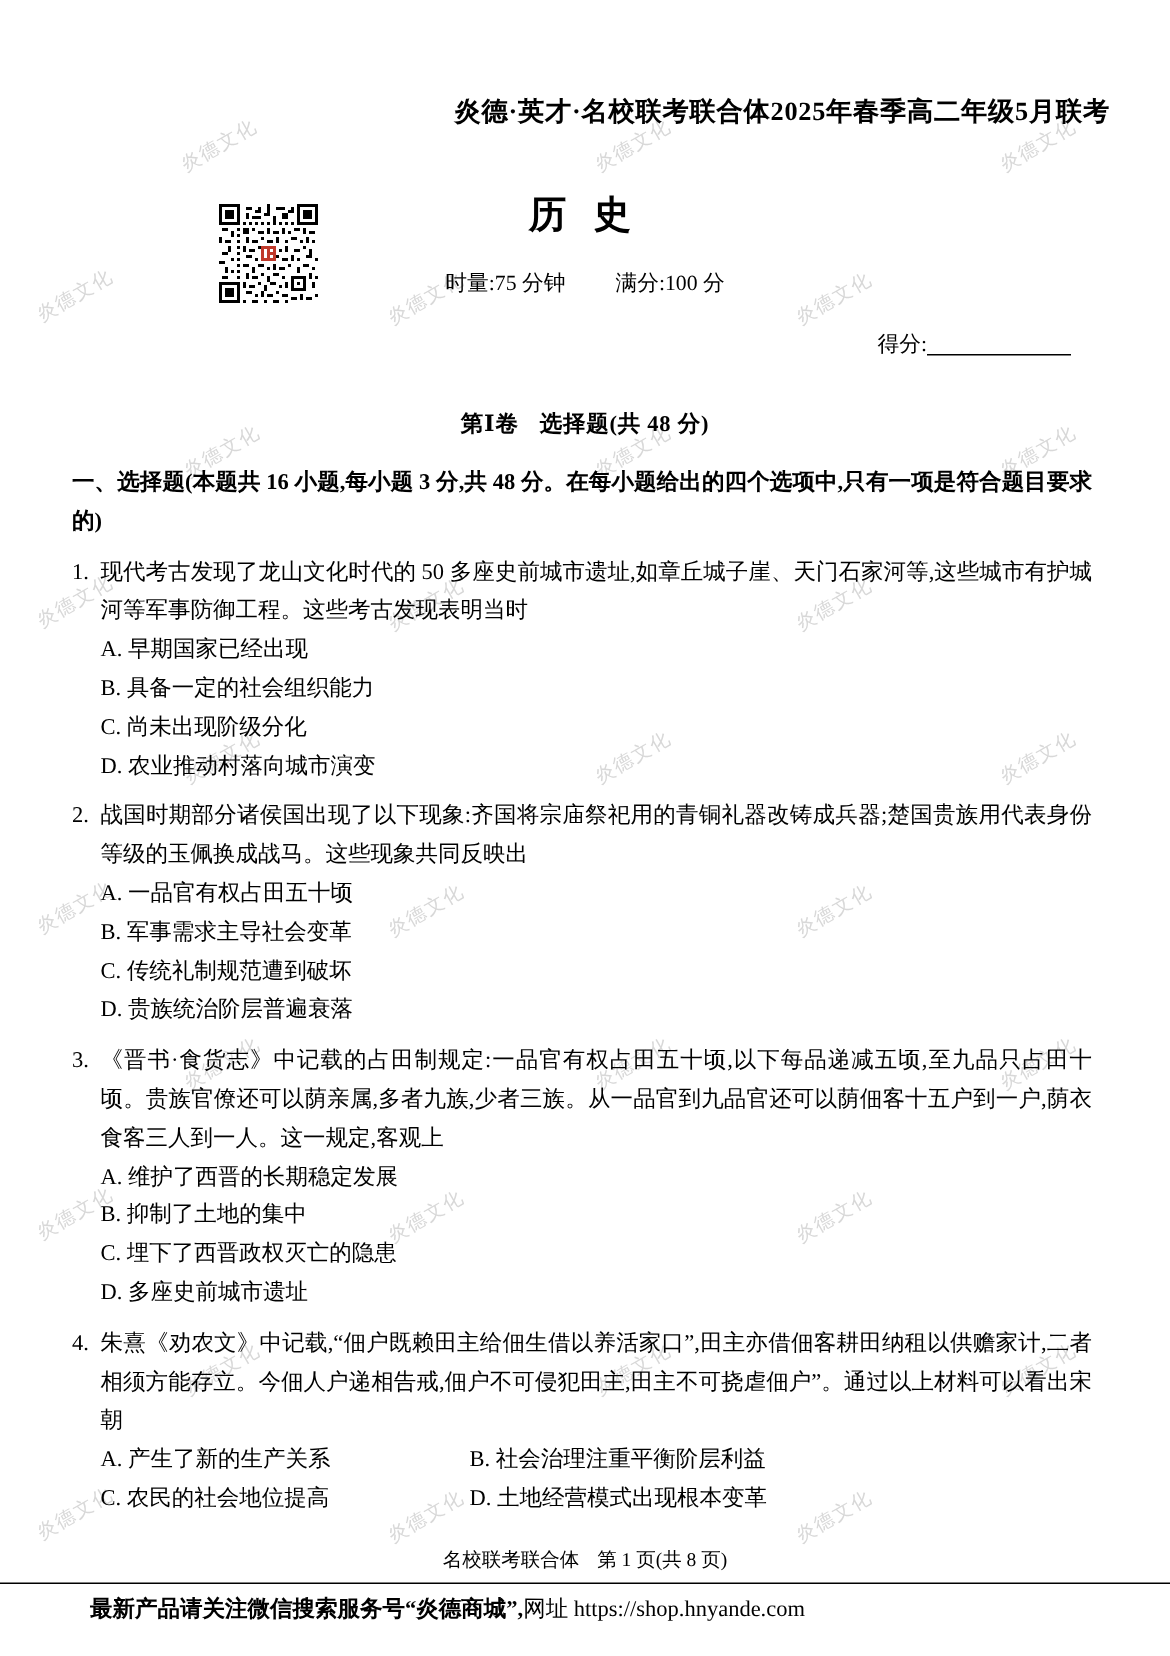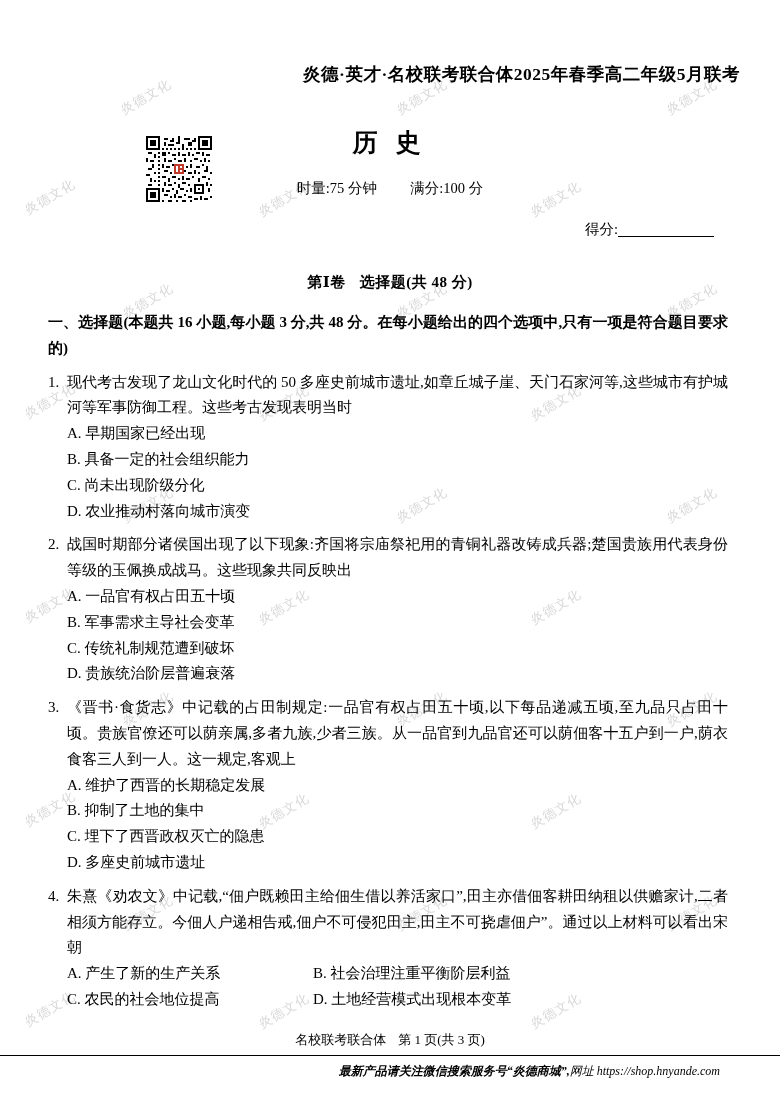--- a/index.html
+++ b/index.html
@@ -138,24 +138,23 @@
   }
   .footer-page .sp { display:inline-block; width: 12px; }
   .footer-rule {
     margin: 6px 0 0 0;
     border: none;
     border-top: 1px solid #000;
   }
   .footer-ad {
     margin-top: 7px;
     padding: 0 60px;
-    font-size: 12px;
-    text-align: right;
+    font-size: 15px;
+    text-align: left;
     white-space: nowrap;
-    font-style: italic;
   }
   .footer-ad b { font-weight: bold; }
   .footer-ad .url { font-family: "Liberation Serif", serif; }
 </style>
 </head>
 <body>
 
 <div id="page">
 
   <div id="watermarks">
@@ -413,21 +412,21 @@
         <span class="c1">A. 产生了新的生产关系</span>
         <span class="c2">B. 社会治理注重平衡阶层利益</span>
       </div>
       <div class="opt-row">
         <span class="c1">C. 农民的社会地位提高</span>
         <span class="c2">D. 土地经营模式出现根本变革</span>
       </div>
     </div>
 
     <div class="footer-page">
-      <span>名校联考联合体</span><span class="sp"></span><span>第 1 页(共 3 页)</span>
+      <span>名校联考联合体</span><span class="sp"></span><span>第 1 页(共 8 页)</span>
     </div>
 
     <hr class="footer-rule">
 
     <div class="footer-ad">
       <b>最新产品请关注微信搜索服务号“炎德商城”,</b><span class="url">网址 https://shop.hnyande.com</span>
     </div>
 
   </div>
 </div>

